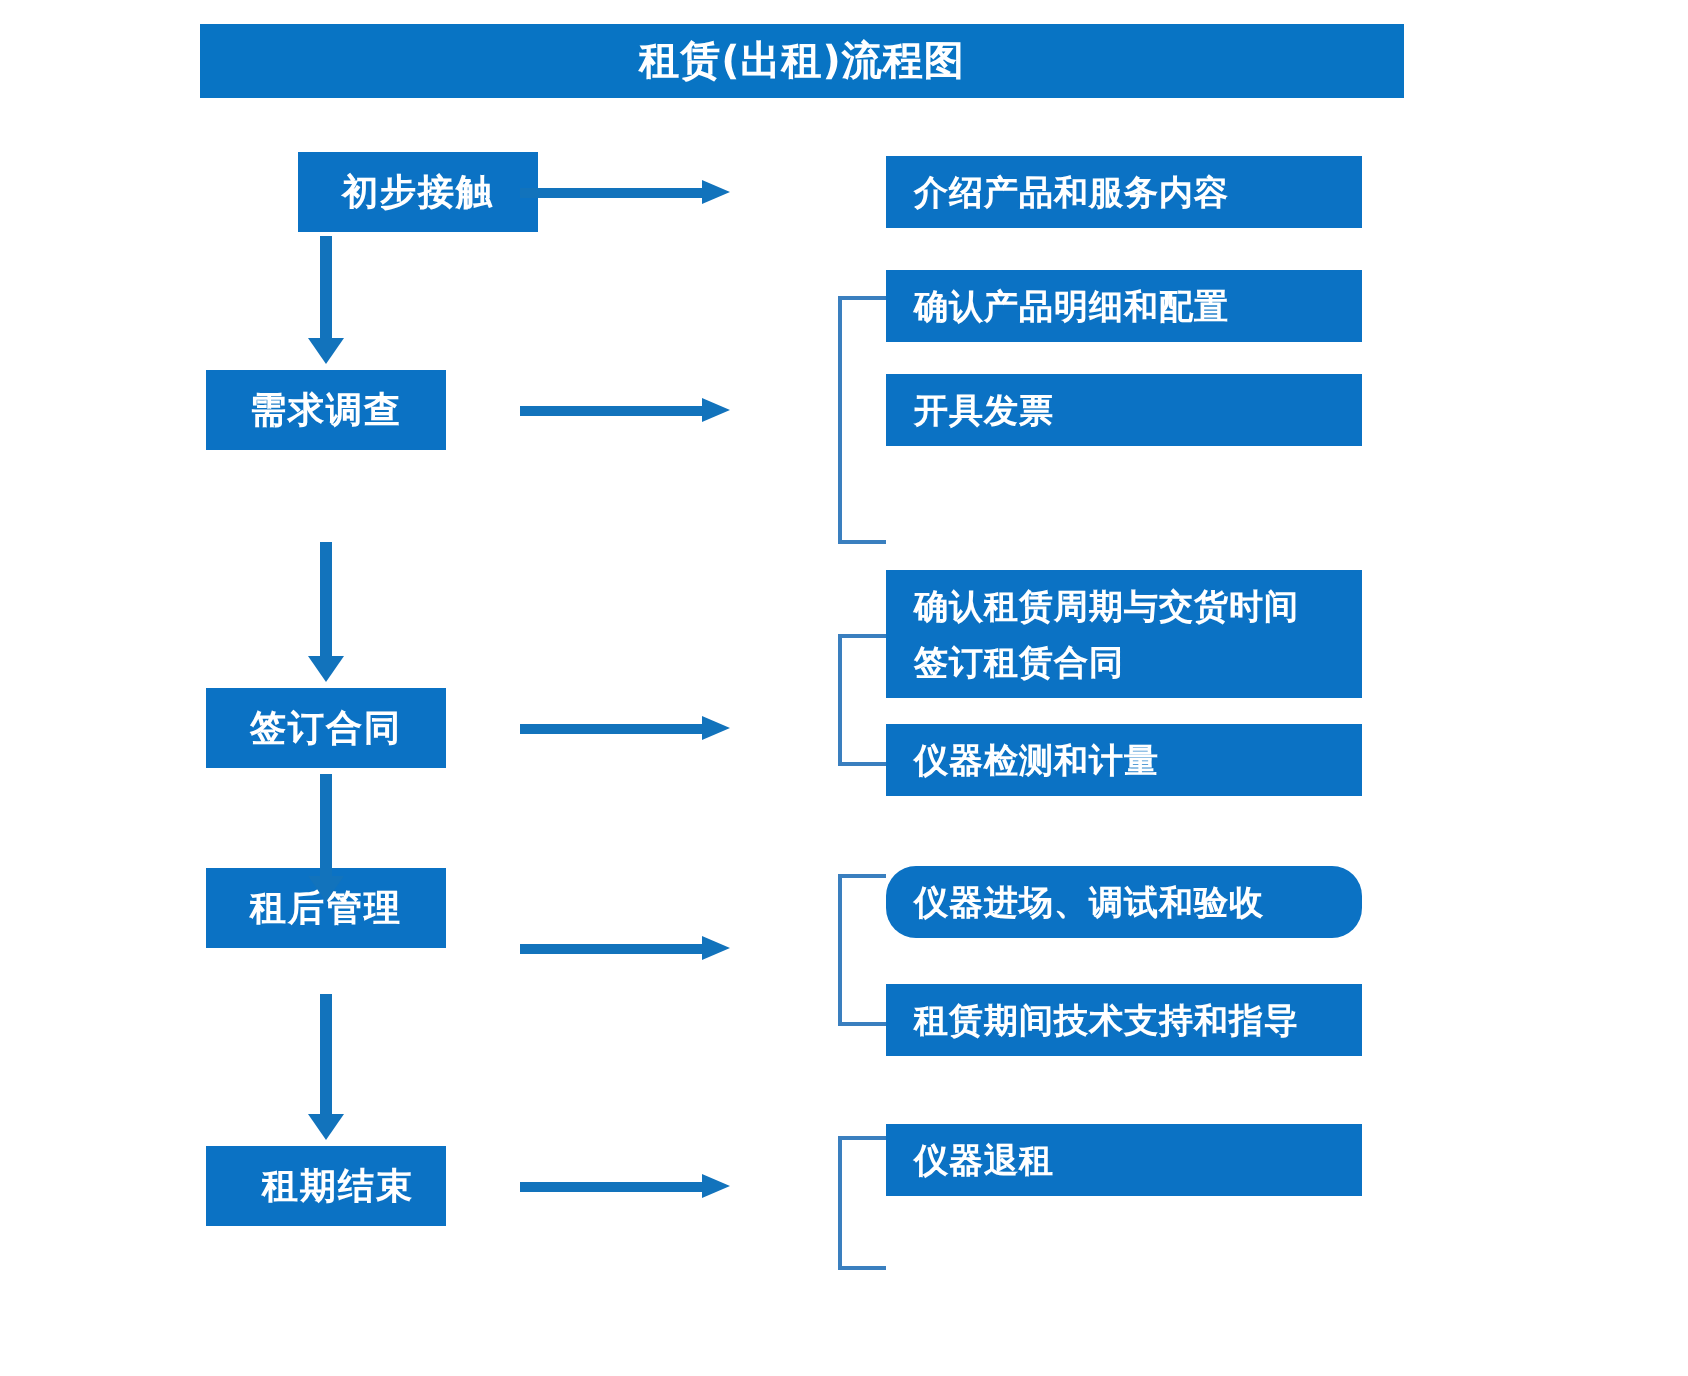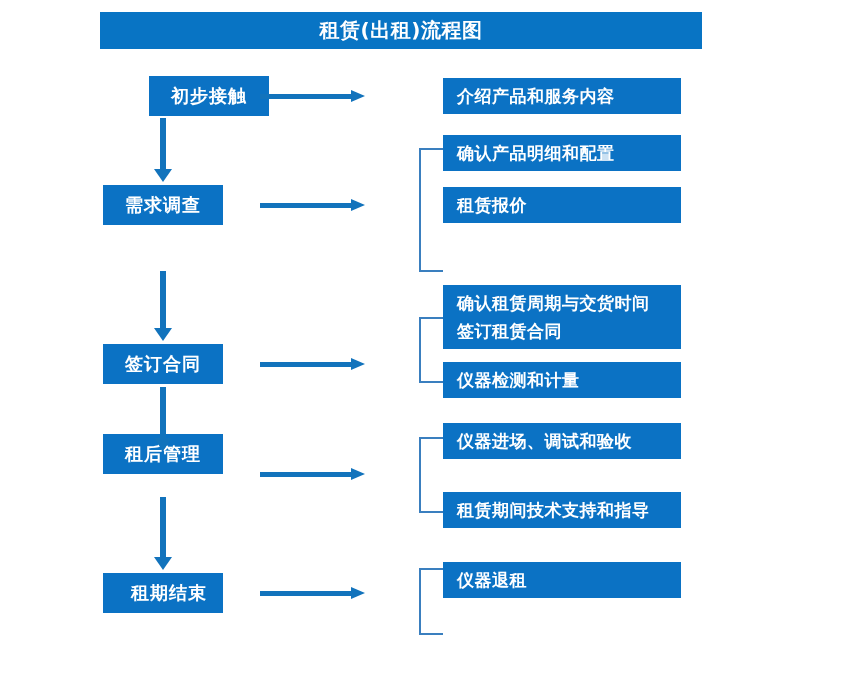--- a/index.html
+++ b/index.html
@@ -195,28 +195,28 @@
   <div class="bracket" style="top:317px; height:66px;"></div>
 
   <div class="bracket" style="top:437px; height:76px;"></div>
 
   <div class="bracket" style="top:568px; height:67px;"></div>
 
   <div class="detail-box" style="top:78px;">介绍产品和服务内容</div>
 
   <div class="detail-box" style="top:135px;">确认产品明细和配置</div>
 
-  <div class="detail-box" style="top:187px;">租赁报价</div>
+  <div class="detail-box" style="top:187px;">开具发票</div>
 
   <div class="detail-box" style="top:245px;margin-top:40px;">确认租赁周期与交货时间</div>
 
   <div class="detail-box" style="top:313px;">签订租赁合同</div>
 
   <div class="detail-box" style="top:362px;">仪器检测和计量</div>
 
-  <div class="detail-box" style="top:423px;">仪器进场、调试和验收</div>
+  <div class="detail-box" style="top:433px;border-radius:15px;">仪器进场、调试和验收</div>
 
   <div class="detail-box" style="top:492px;">租赁期间技术支持和指导</div>
 
   <div class="detail-box" style="top:562px;">仪器退租</div>
 
 
 </div>
 
 </body></html>

